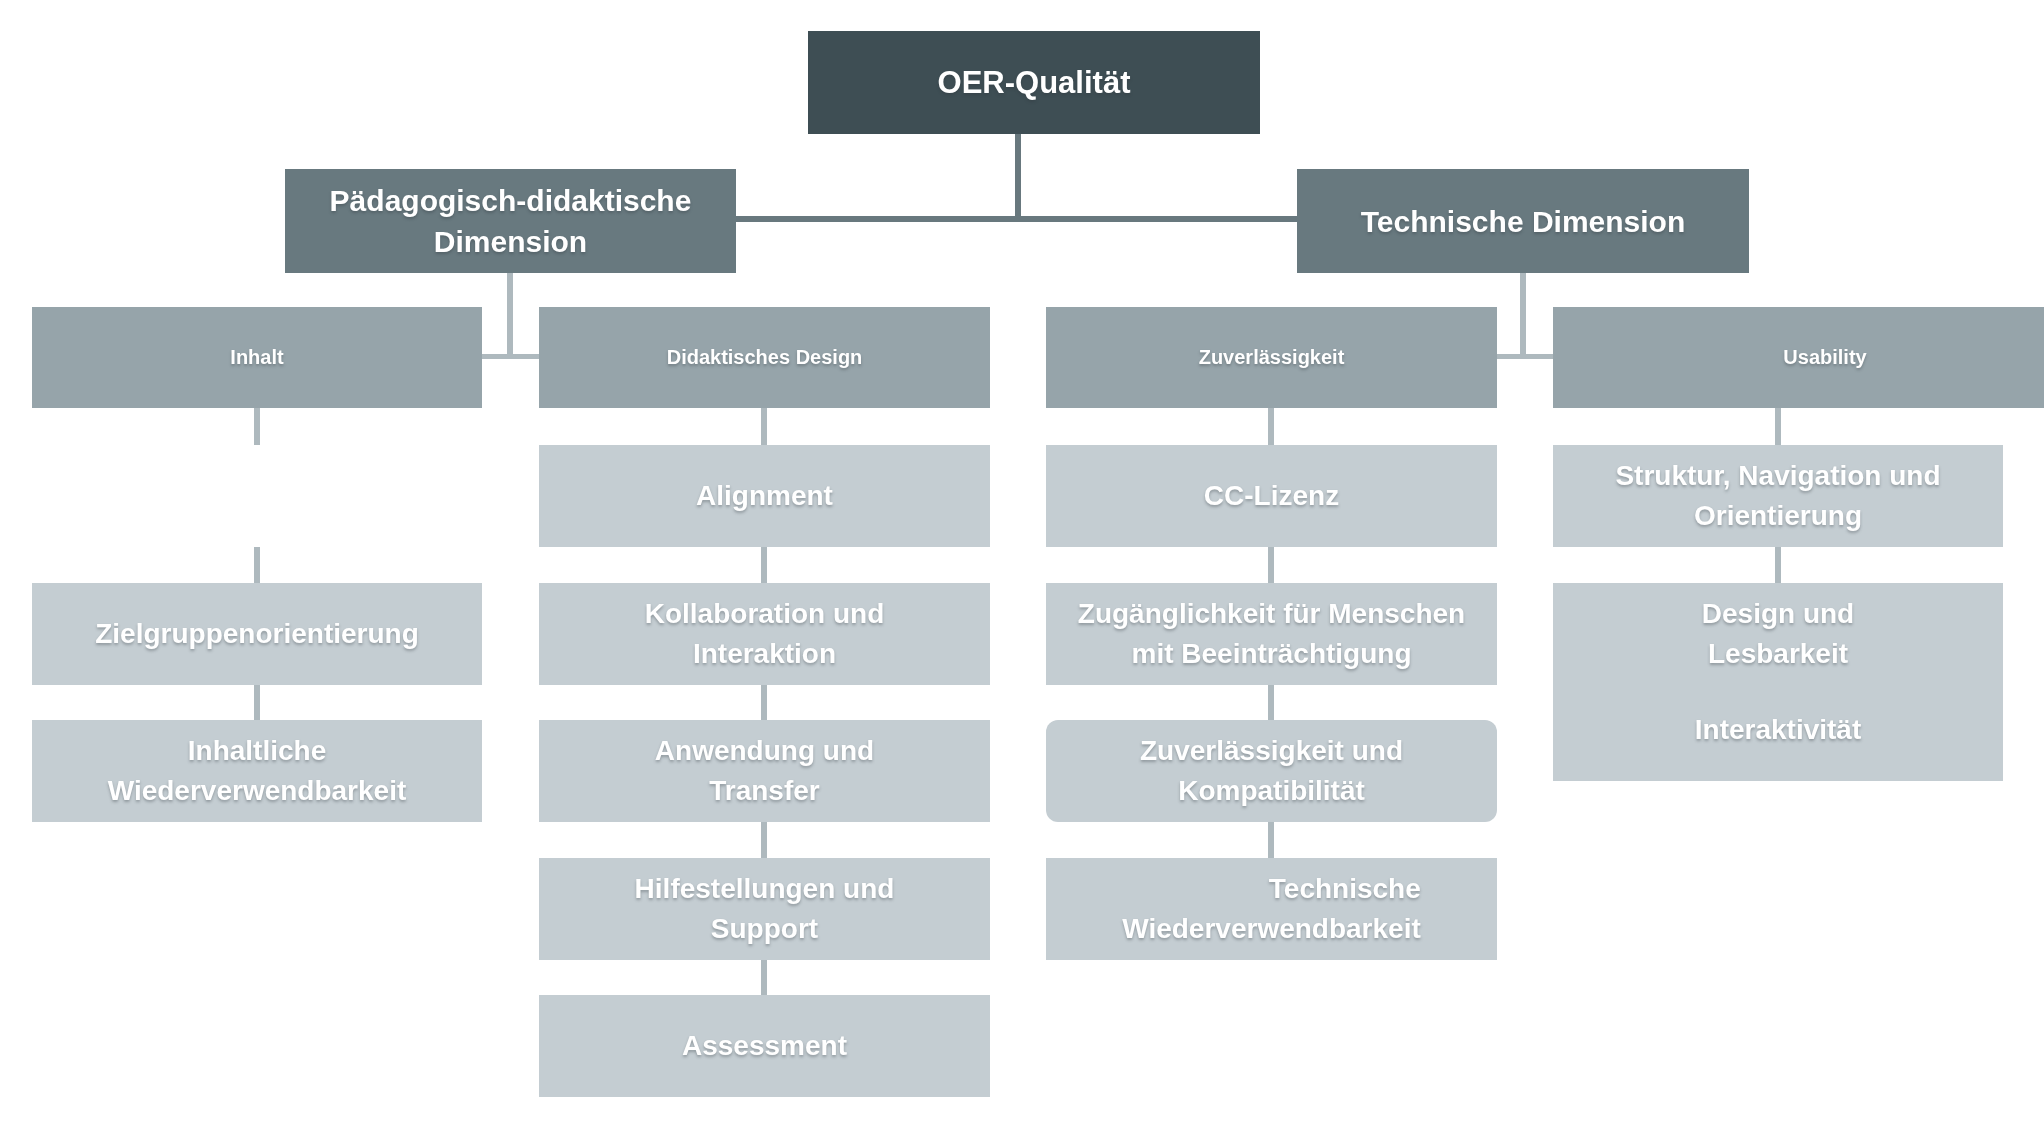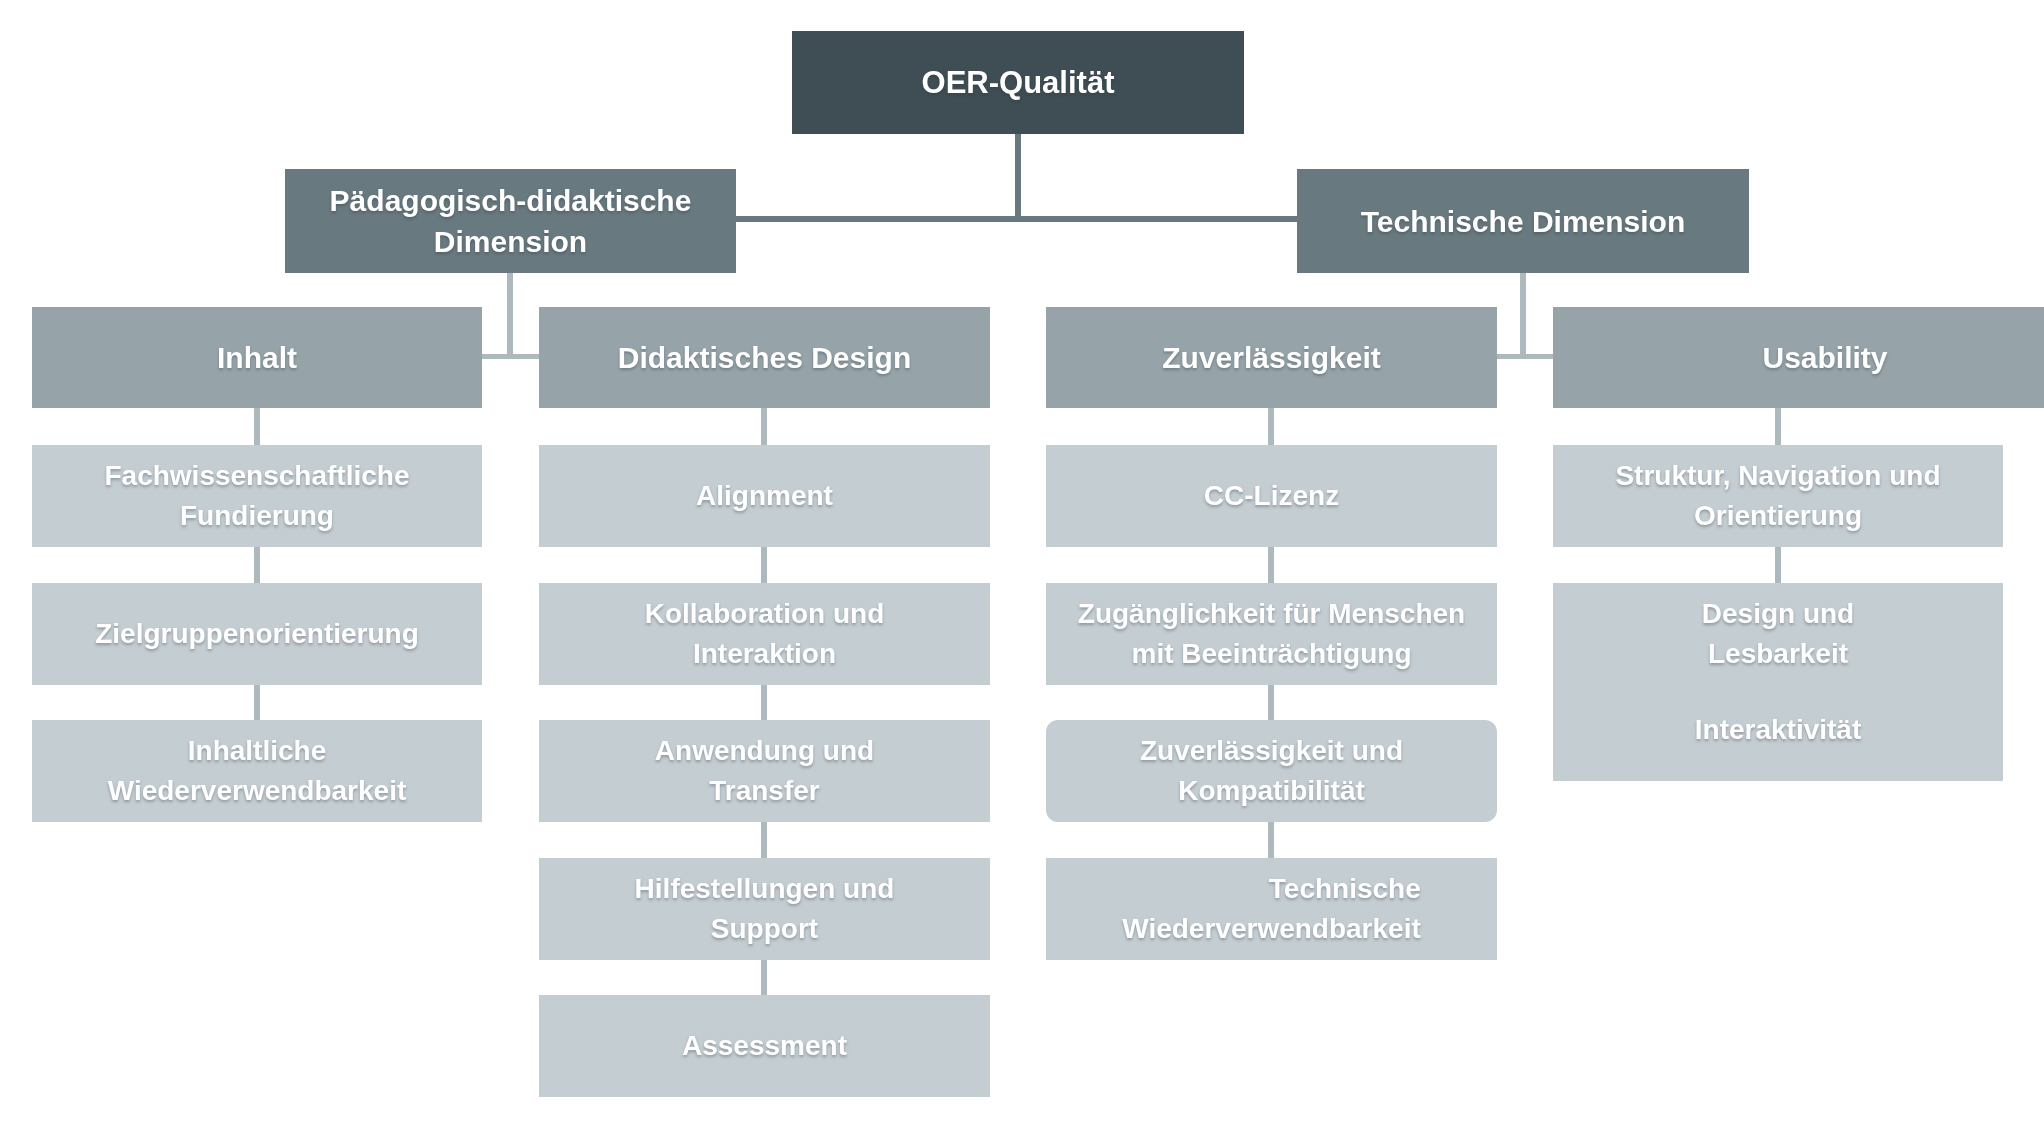--- a/index.html
+++ b/index.html
@@ -32,23 +32,23 @@
     text-align:center;
     color:var(--text);
     font-weight:bold;
     box-sizing:border-box;
     padding:6px 10px;
   }
   .box .label{
     white-space:pre-line;
     text-shadow:0 2px 3px rgba(45,55,60,0.35);
   }
-  .lv1{background:var(--root-box);font-size:31px;line-height:42px;}
+  .lv1{background:var(--root-box);font-size:31px;line-height:42px;margin-left:16px;}
   .lv2{background:var(--dimension-box);font-size:30px;line-height:41px;}
-  .lv3{background:var(--header-box);font-size:30px;line-height:41px;}
+  .lv3{background:var(--header-box);font-size:20px;line-height:41px;}
   .lv4{background:var(--item-box);font-size:28px;line-height:40px;}
   .conn{position:absolute;}
   .conn.dark{background:var(--connector-dark);}
   .conn.light{background:var(--connector-light);}
 </style>
 </head>
 <body>
 
 <div class="canvas">
 
@@ -97,24 +97,20 @@
   <div class="box lv3" style="left:539px;top:307px;width:451px;height:101px;">
     <span class="label">Didaktisches Design</span>
   </div>
   <div class="box lv3" style="left:1046px;top:307px;width:451px;height:101px;">
     <span class="label">Zuverlässigkeit</span>
   </div>
   <div class="box lv3" style="left:1553px;top:307px;width:544px;height:101px;">
     <span class="label">Usability</span>
   </div>
 
-  <div class="box lv4" style="left:32px;top:445px;width:450px;height:102px;">
-    <span class="label">Fachwissenschaftliche
-Fundierung</span>
-  </div>
   <div class="box lv4" style="left:32px;top:583px;width:450px;height:102px;">
     <span class="label">Zielgruppenorientierung</span>
   </div>
   <div class="box lv4" style="left:32px;top:720px;width:450px;height:102px;">
     <span class="label">Inhaltliche
 Wiederverwendbarkeit</span>
   </div>
 
   <div class="box lv4" style="left:539px;top:445px;width:451px;height:102px;">
     <span class="label">Alignment</span>

